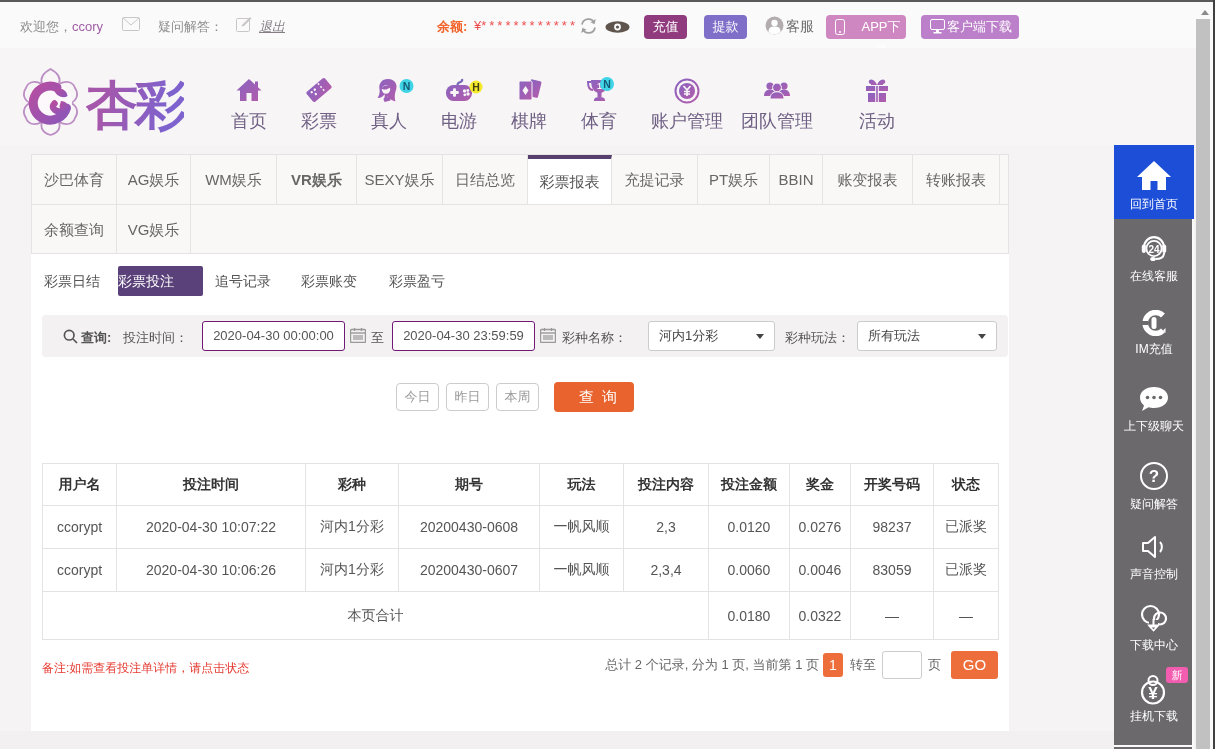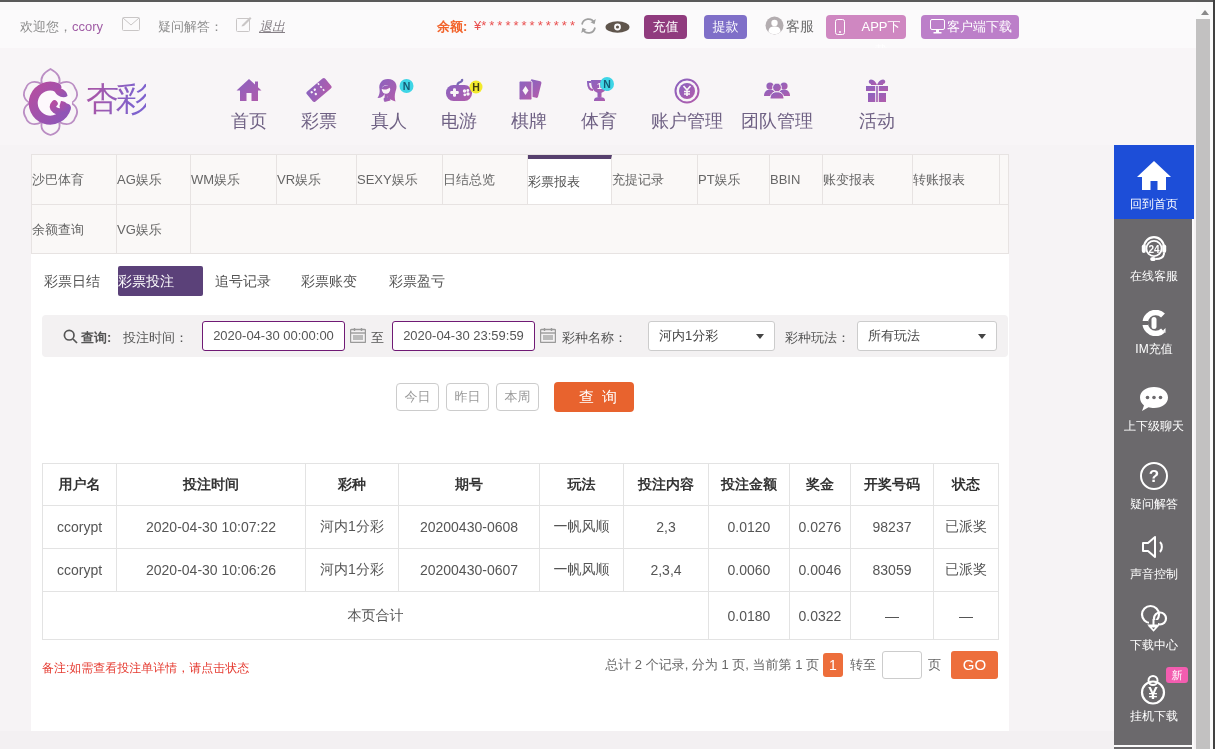--- a/index.html
+++ b/index.html
@@ -10,21 +10,21 @@
 #topline{position:absolute;left:0;top:0;width:1213px;height:1.6px;background:#5a5a5a;}
 #rightedge{position:absolute;right:0;top:0;width:2px;height:749px;background:#414141;}
 #topbar{position:absolute;left:0;top:2px;width:1196px;height:46px;background:#fbfafb;}
 #topbar .t{position:absolute;top:16px;font-size:13px;color:#8d8d8d;}
 #header{position:absolute;left:0;top:48px;width:1196px;height:97px;background:#f8f5f7;}
 
 .nav{position:absolute;top:62px;text-align:center;color:#6f6184;font-size:18px;}
 .nav .ic{height:26px;margin-bottom:5px;position:relative;}
 
 #tabbox{position:absolute;left:31px;top:154px;width:978px;height:99px;background:#faf8f7;border:1px solid #e7e3e2;border-bottom:none;}
-.tab{position:absolute;height:49px;line-height:49px;font-size:13px;color:#666;border-right:1px solid #e7e3e2;}
+.tab{position:absolute;height:49px;line-height:49px;text-align:center;font-size:15px;color:#666;border-right:1px solid #e7e3e2;}
 .tab.r2{top:49px;border-top:1px solid #e7e3e2;}
 .tab.active{background:#fff;border-top:4px solid #57406e;line-height:45px;color:#555;}
 
 #card{position:absolute;left:31px;top:253px;width:978px;height:478px;background:#fff;border-top:1px solid #e7e3e2;}
 .subtab{position:absolute;top:12px;height:30px;line-height:30px;font-size:14px;color:#555;text-align:left;}
 .subtab.active{background:#5b4179;color:#fff;border-radius:2px;}
 
 #searchbar{position:absolute;left:11px;top:61px;width:966px;height:42px;background:#f3f1f2;border-radius:4px;}
 #searchbar .lbl{position:absolute;top:14px;font-size:13px;color:#555;}
 .inp{position:absolute;top:6px;height:30px;background:#fff;border:1px solid #701a75;border-radius:3px;font-size:13px;color:#555;text-align:center;line-height:28px;}
@@ -110,21 +110,21 @@
     </defs>
   <g fill="none" stroke="#bb8ec4" stroke-width="1.8">
     <path d="M29.5 3 C37 7 40 12 38 18 C46 14 52 16 54 22 C58 28 56 34 50 37 C56 40 58 46 54 52 C52 58 46 60 38 56 C40 62 37 67 29.5 69 C22 67 19 62 21 56 C13 60 7 58 5 52 C1 46 3 40 9 37 C3 34 1 28 5 22 C7 16 13 14 21 18 C19 12 22 7 29.5 3 Z"></path>
   </g>
   <circle cx="29.5" cy="37" r="21.5" fill="#fdf8fc"></circle>
   <path d="M36 21.5 A17 17 0 1 0 45.5 42" fill="none" stroke="url(#lg1)" stroke-width="9" stroke-linecap="round"></path>
   <path d="M45.5 42 Q40 48 34 44 Q30 41 33.5 37.5" fill="none" stroke="url(#lg1)" stroke-width="6.5" stroke-linecap="round"></path>
   <path d="M33 24 C39 20 46 24 46.5 30 C42 33 35 30 33 24 Z" fill="url(#lg1)"></path>
   <path d="M40 35 C45 35 48 39 47 44 C44 47 39 45 38.5 40 Z" fill="url(#lg1)"></path>
 </svg>
-<div class="abs" style="left:86px;top:77px;font-size:33px;font-weight:normal;background:linear-gradient(100deg,#a557ab 20%,#7e62cd 80%);-webkit-background-clip:text;color:transparent;letter-spacing:-3px;">杏彩</div>
+<div class="abs" style="left:86px;top:71px;font-size:52px;font-weight:bold;background:linear-gradient(100deg,#a557ab 20%,#7e62cd 80%);-webkit-background-clip:text;color:transparent;letter-spacing:-3px;">杏彩</div>
 
 <div class="nav" style="left:209px;top:78px;width:80px;">
   <div class="ic"><svg width="26" height="24" viewBox="0 0 26 24" style="overflow:visible">
         <defs>
           <linearGradient id="pg" x1="0" y1="0" x2="1" y2="1">
             <stop offset="0" stop-color="#8a63c0"></stop>
             <stop offset="1" stop-color="#b25cab"></stop>
           </linearGradient>
         </defs>
         <path d="M13 1 L19 6.5 V3.5 H22 V9.2 L25.5 12.5 H22 V23 H15.5 V15 H10.5 V23 H4 V12.5 H0.5 Z" fill="url(#pg)"></path>
@@ -224,21 +224,21 @@
         <path d="M7 6 C4 6 4 1.5 7 1.5 C10 1.5 12 4 13 7 L7 7 Z" fill="url(#pg)"></path>
         <path d="M19 6 C22 6 22 1.5 19 1.5 C16 1.5 14 4 13 7 L19 7 Z" fill="url(#pg)"></path>
       </svg></div>
   <div>活动</div>
 </div>
 <div id="tabbox">
     <div style="position:absolute;left:0;top:49px;width:976px;height:1px;background:#e7e3e2;"></div>
   <div class="tab" style="left:0;width:85px;">沙巴体育</div>
   <div class="tab" style="left:85px;width:74px;">AG娱乐</div>
   <div class="tab" style="left:159px;width:86px;">WM娱乐</div>
-  <div class="tab" style="left:245px;width:80px;">VR娱乐</div>
+  <div class="tab" style="left:245px;width:80px;font-weight:bold;">VR娱乐</div>
   <div class="tab" style="left:325px;width:86px;">SEXY娱乐</div>
   <div class="tab" style="left:411px;width:85px;">日结总览</div>
   <div class="tab active" style="left:496px;width:84px;">彩票报表</div>
   <div class="tab" style="left:580px;width:86px;">充提记录</div>
   <div class="tab" style="left:666px;width:72px;">PT娱乐</div>
   <div class="tab" style="left:738px;width:53px;">BBIN</div>
   <div class="tab" style="left:791px;width:90px;">账变报表</div>
   <div class="tab" style="left:881px;width:87px;">转账报表</div>
   <div class="tab r2" style="left:0;width:85px;">余额查询</div>
   <div class="tab r2" style="left:85px;width:74px;">VG娱乐</div>

